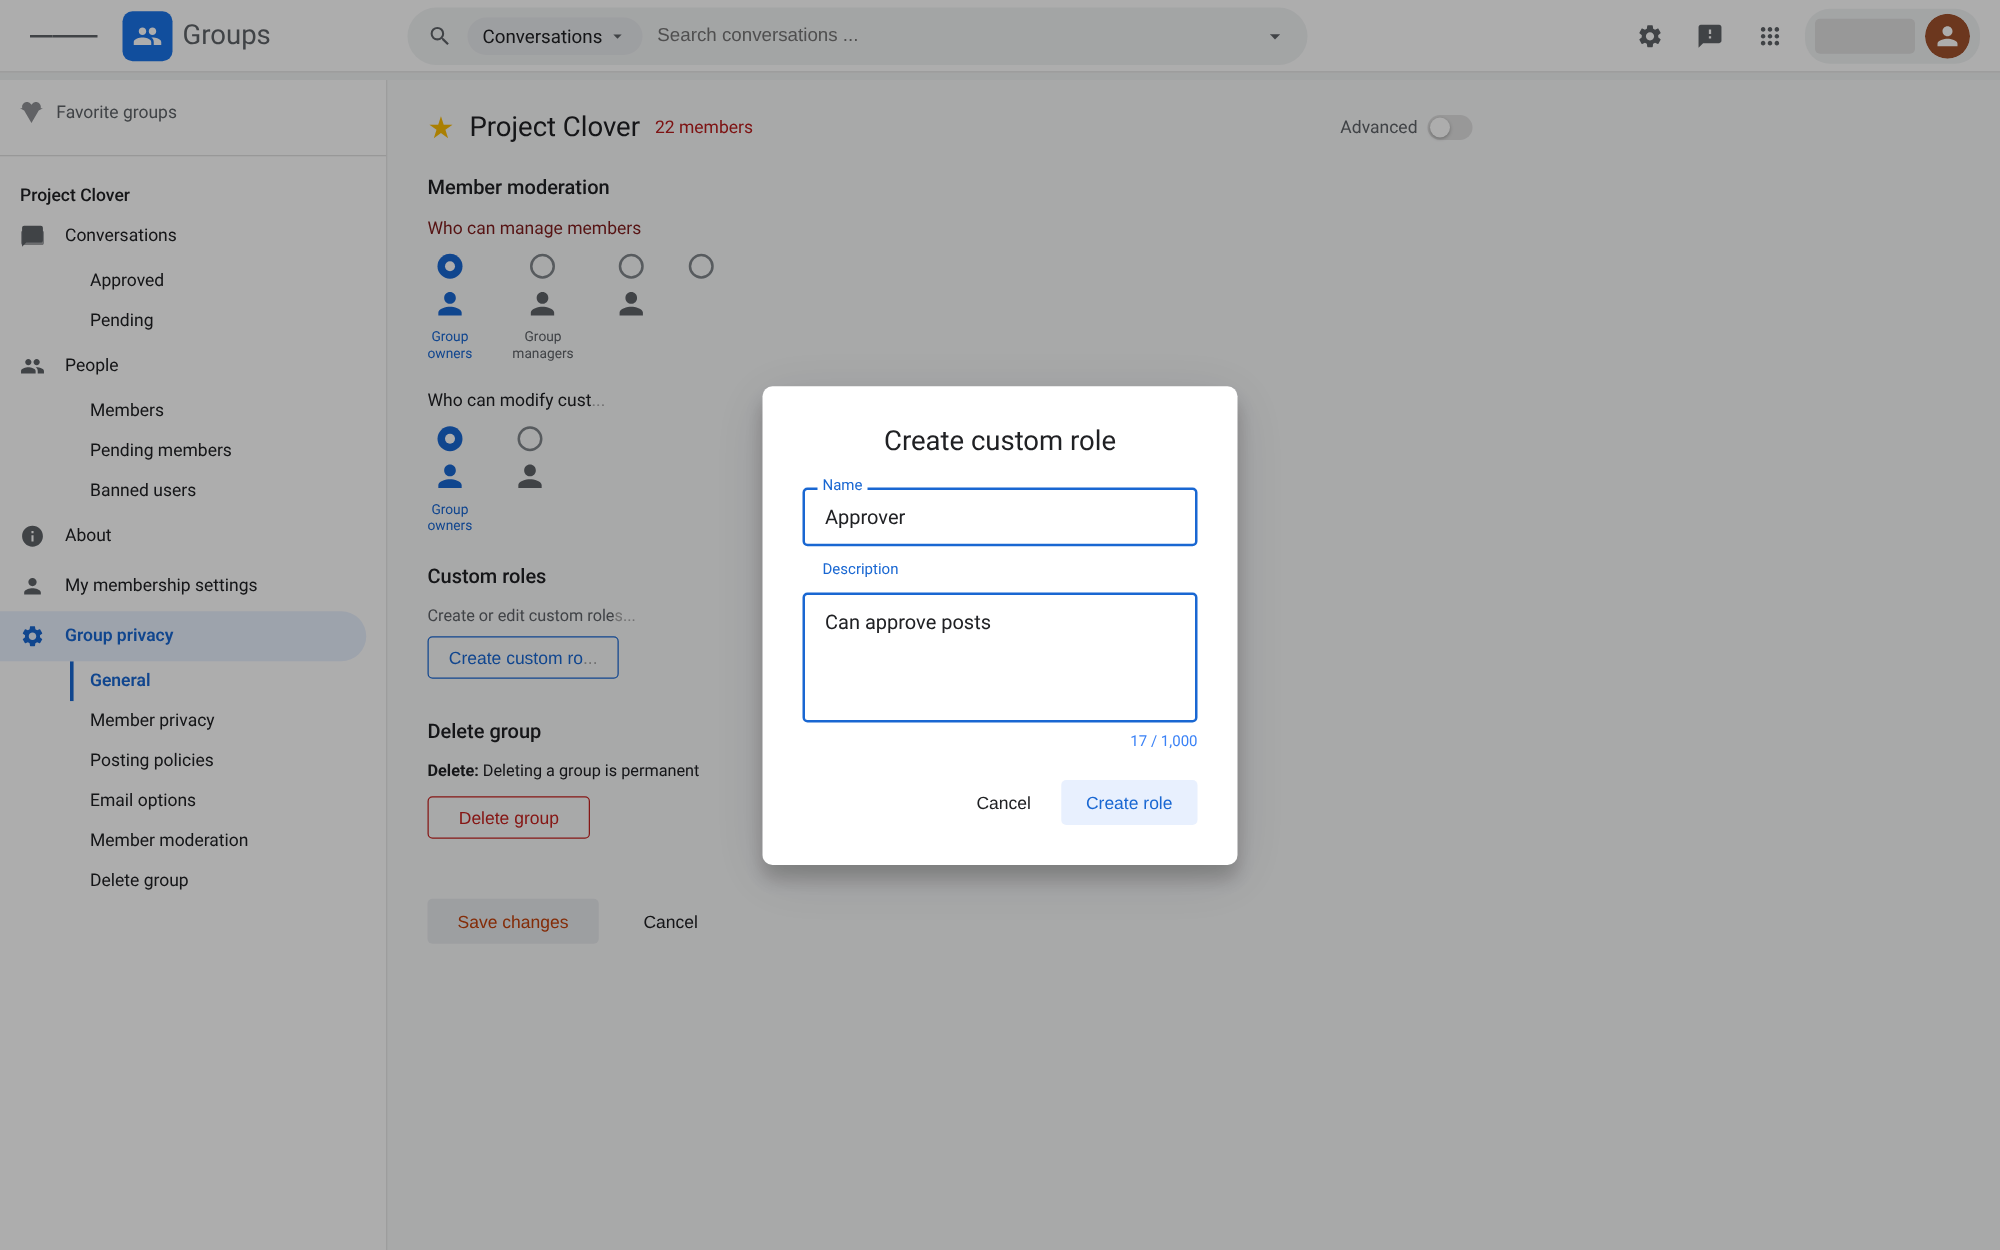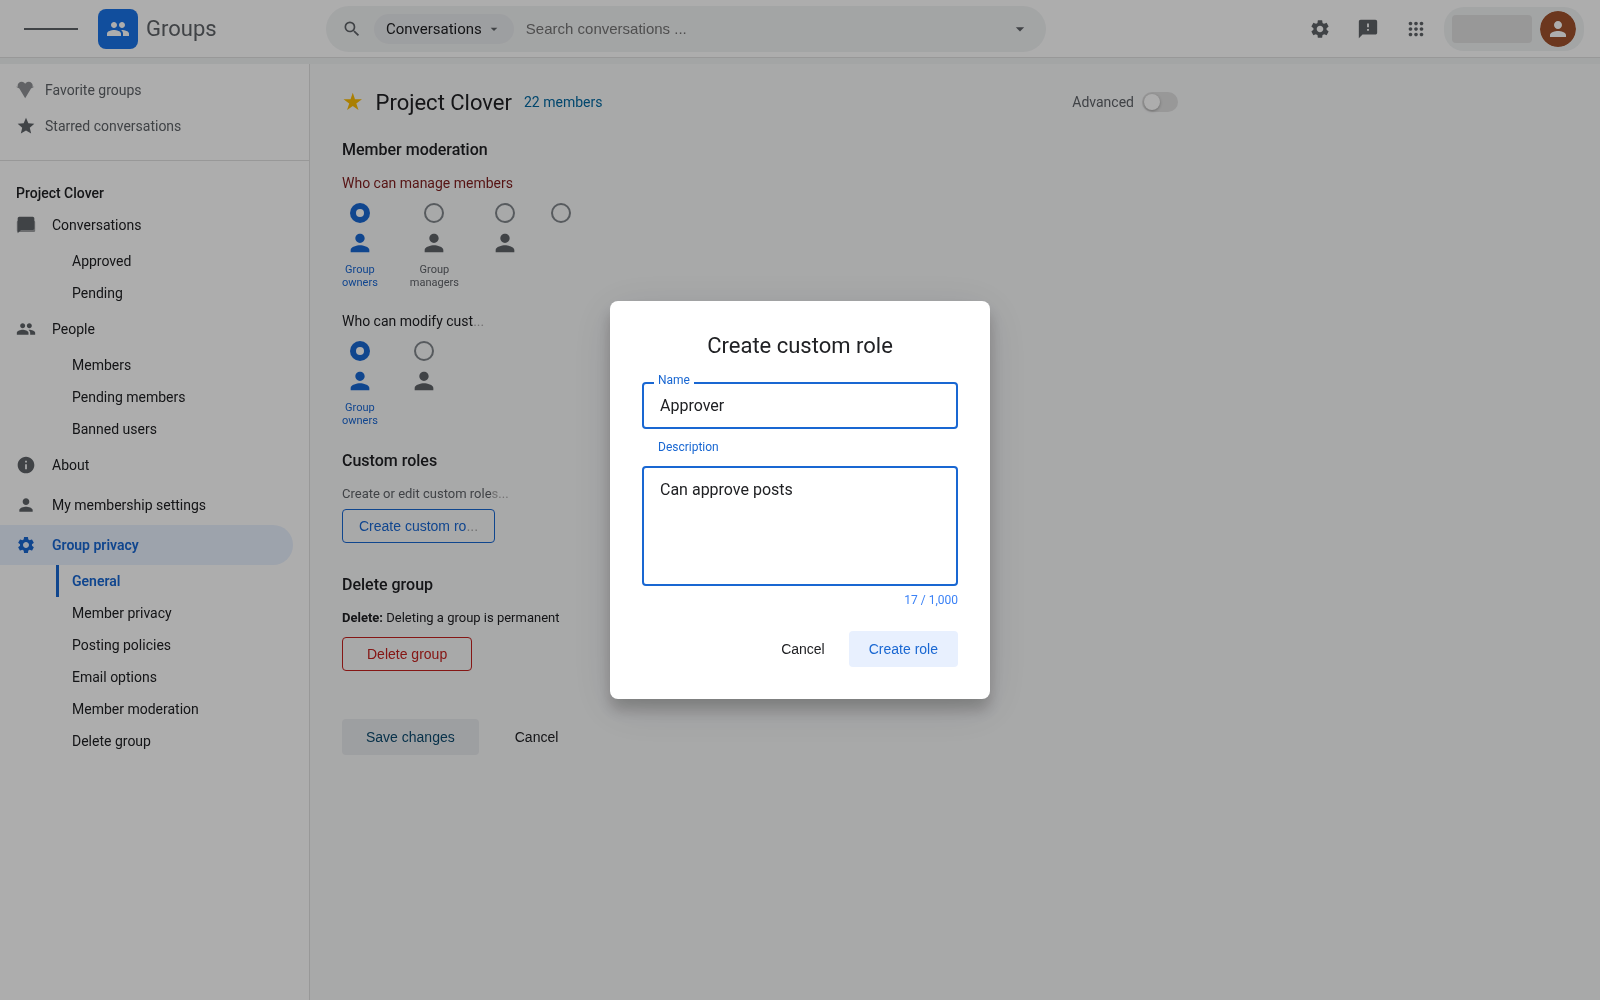--- a/index.html
+++ b/index.html
@@ -43,48 +43,48 @@
     .sidebar-divider { height: 1px; background: #e0e0e0; margin: 8px 0; }
     .fav-item { display: flex; align-items: center; gap: 9px; padding: 8px 16px; cursor: pointer; color: #5f6368; font-size: 14px; }
 
     
     .main { flex: 1; overflow-y: auto; background: #f8f9fa; position: relative; }
     .main-inner { padding: 24px 32px; max-width: 900px; }
 
     
     .group-header { display: flex; align-items: center; justify-content: space-between; margin-bottom: 24px; }
     .group-title { display: flex; align-items: center; gap: 12px; font-size: 22px; font-weight: 400; color: #202124; }
-    .group-title .members { font-size: 14px; color: #0369a1; }
+    .group-title .members { font-size: 14px; color: #b91c1c; }
     .advanced-toggle { display: flex; align-items: center; gap: 8px; font-size: 14px; color: #5f6368; }
     .toggle { width: 36px; height: 20px; background: #e0e0e0; border-radius: 10px; position: relative; cursor: pointer; }
     .toggle-knob { width: 16px; height: 16px; background: #fff; border-radius: 50%; position: absolute; top: 2px; left: 2px; box-shadow: 0 1px 3px rgba(0,0,0,0.3); }
 
     .section-title { font-size: 16px; font-weight: 500; margin-bottom: 16px; color: #202124; }
     .section { margin-bottom: 32px; }
 
     .custom-roles-section { margin-bottom: 32px; }
     .create-role-btn { display: flex; align-items: center; gap: 8px; color: #1967d2; border: 1px solid #1967d2; border-radius: 4px; padding: 8px 16px; cursor: pointer; background: transparent; font-size: 14px; margin-top: 8px; }
 
     .delete-group-section { margin-bottom: 32px; }
     .warning-text { font-size: 13px; margin-bottom: 12px; }
     .warning-text strong { color: #202124; }
     .delete-btn { color: #c5221f; border: 1px solid #c5221f; background: transparent; padding: 8px 24px; border-radius: 4px; cursor: pointer; font-size: 14px; }
 
     .bottom-actions { display: flex; gap: 12px; padding: 16px 0; }
-    .save-btn { background: #e8eaed; color: #0c4a6e; border: none; padding: 10px 24px; border-radius: 4px; cursor: pointer; font-size: 14px; }
+    .save-btn { background: #e8eaed; color: #c2410c; border: none; padding: 10px 24px; border-radius: 4px; cursor: pointer; font-size: 14px; }
     .cancel-action-btn { background: transparent; color: #202124; border: none; padding: 10px 24px; cursor: pointer; font-size: 14px; border-radius: 4px; }
 
     
     .overlay { position: fixed; top: 0; left: 0; right: 0; bottom: 0; background: rgba(0,0,0,0.32); z-index: 200; display: flex; align-items: center; justify-content: center; }
     .modal { background: #fff; border-radius: 8px; width: 380px; padding: 32px; box-shadow: 0 11px 15px rgba(0,0,0,0.2), 0 9px 46px rgba(0,0,0,0.12); }
     .modal-title { font-size: 22px; font-weight: 400; color: #202124; text-align: center; margin-bottom: 24px; }
     .form-group { position: relative; margin-bottom: 20px; }
     .form-group label { position: absolute; top: -9px; left: 12px; background: #fff; padding: 0 4px; font-size: 12px; color: #1967d2; }
     .form-group input, .form-group textarea { width: 100%; border: 2px solid #1967d2; border-radius: 4px; padding: 12px 16px; font-size: 16px; outline: none; font-family: inherit; color: #202124; resize: none; }
-    .form-group textarea { height: 120px; margin-top: 17px; }
+    .form-group textarea { height: 104px; margin-top: 17px; }
     .char-count { text-align: right; font-size: 12px; color: #3b82f6; margin-top: 4px; }
     .modal-actions { display: flex; justify-content: flex-end; gap: 8px; margin-top: 24px; }
     .modal-cancel-btn { background: transparent; border: none; color: #202124; padding: 10px 16px; cursor: pointer; font-size: 14px; border-radius: 4px; }
     .modal-create-btn { background: #e8f0fe; border: none; color: #1967d2; padding: 10px 20px; cursor: pointer; font-size: 14px; border-radius: 4px; font-weight: 500; }
 
     
     ::-webkit-scrollbar { width: 6px; }
     ::-webkit-scrollbar-thumb { background: #c0c0c0; border-radius: 3px; }
   </style>
 </head>
@@ -155,26 +155,20 @@
 <div class="layout">
 
   <div class="sidebar">
     <div class="sidebar-section">
       <div class="fav-item">
         <svg width="20" height="20" viewBox="0 0 24 24" fill="#5f6368">
             <path d="M20 6h-2.18c.07-.44.18-.88.18-1.36C18 2.1 15.9 0 13.36 0c-1.3 0-2.43.52-3.25 1.36L9 2.5 7.89 1.36C7.07.52 5.94 0 4.64 0 2.1 0 0 2.1 0 4.64c0 .48.11.92.18 1.36H-2v.01L2 8.1 9 20l7-11.9L20 6v-.01V6z" transform="translate(2,2)" opacity="0.7"></path>
           </svg>
         <span>Favorite groups</span>
       </div>
-      <div class="fav-item">
-        <svg width="20" height="20" viewBox="0 0 24 24" fill="#5f6368">
-            <path d="M12 17.27L18.18 21l-1.64-7.03L22 9.24l-7.19-.61L12 2 9.19 8.63 2 9.24l5.46 4.73L5.82 21z"></path>
-          </svg>
-        <span>Starred conversations</span>
-      </div>
     </div>
     <div class="sidebar-divider"></div>
     <div class="sidebar-group-name">Project Clover</div>
     <div class="sidebar-item">
       <svg width="20" height="20" viewBox="0 0 24 24" fill="#5f6368">
           <path d="M21 6.5H3C1.9 6.5 1 7.4 1 8.5v10c0 1.1.9 2 2 2h18c1.1 0 2-.9 2-2v-10c0-1.1-.9-2-2-2zm-9.5 9L4 8.5h15l-7.5 7z" opacity="0.6"></path>
           <path d="M20 2H4c-1.1 0-2 .9-2 2v18l4-4h14c1.1 0 2-.9 2-2V4c0-1.1-.9-2-2-2z"></path>
         </svg>
       <span>Conversations</span>
     </div>

